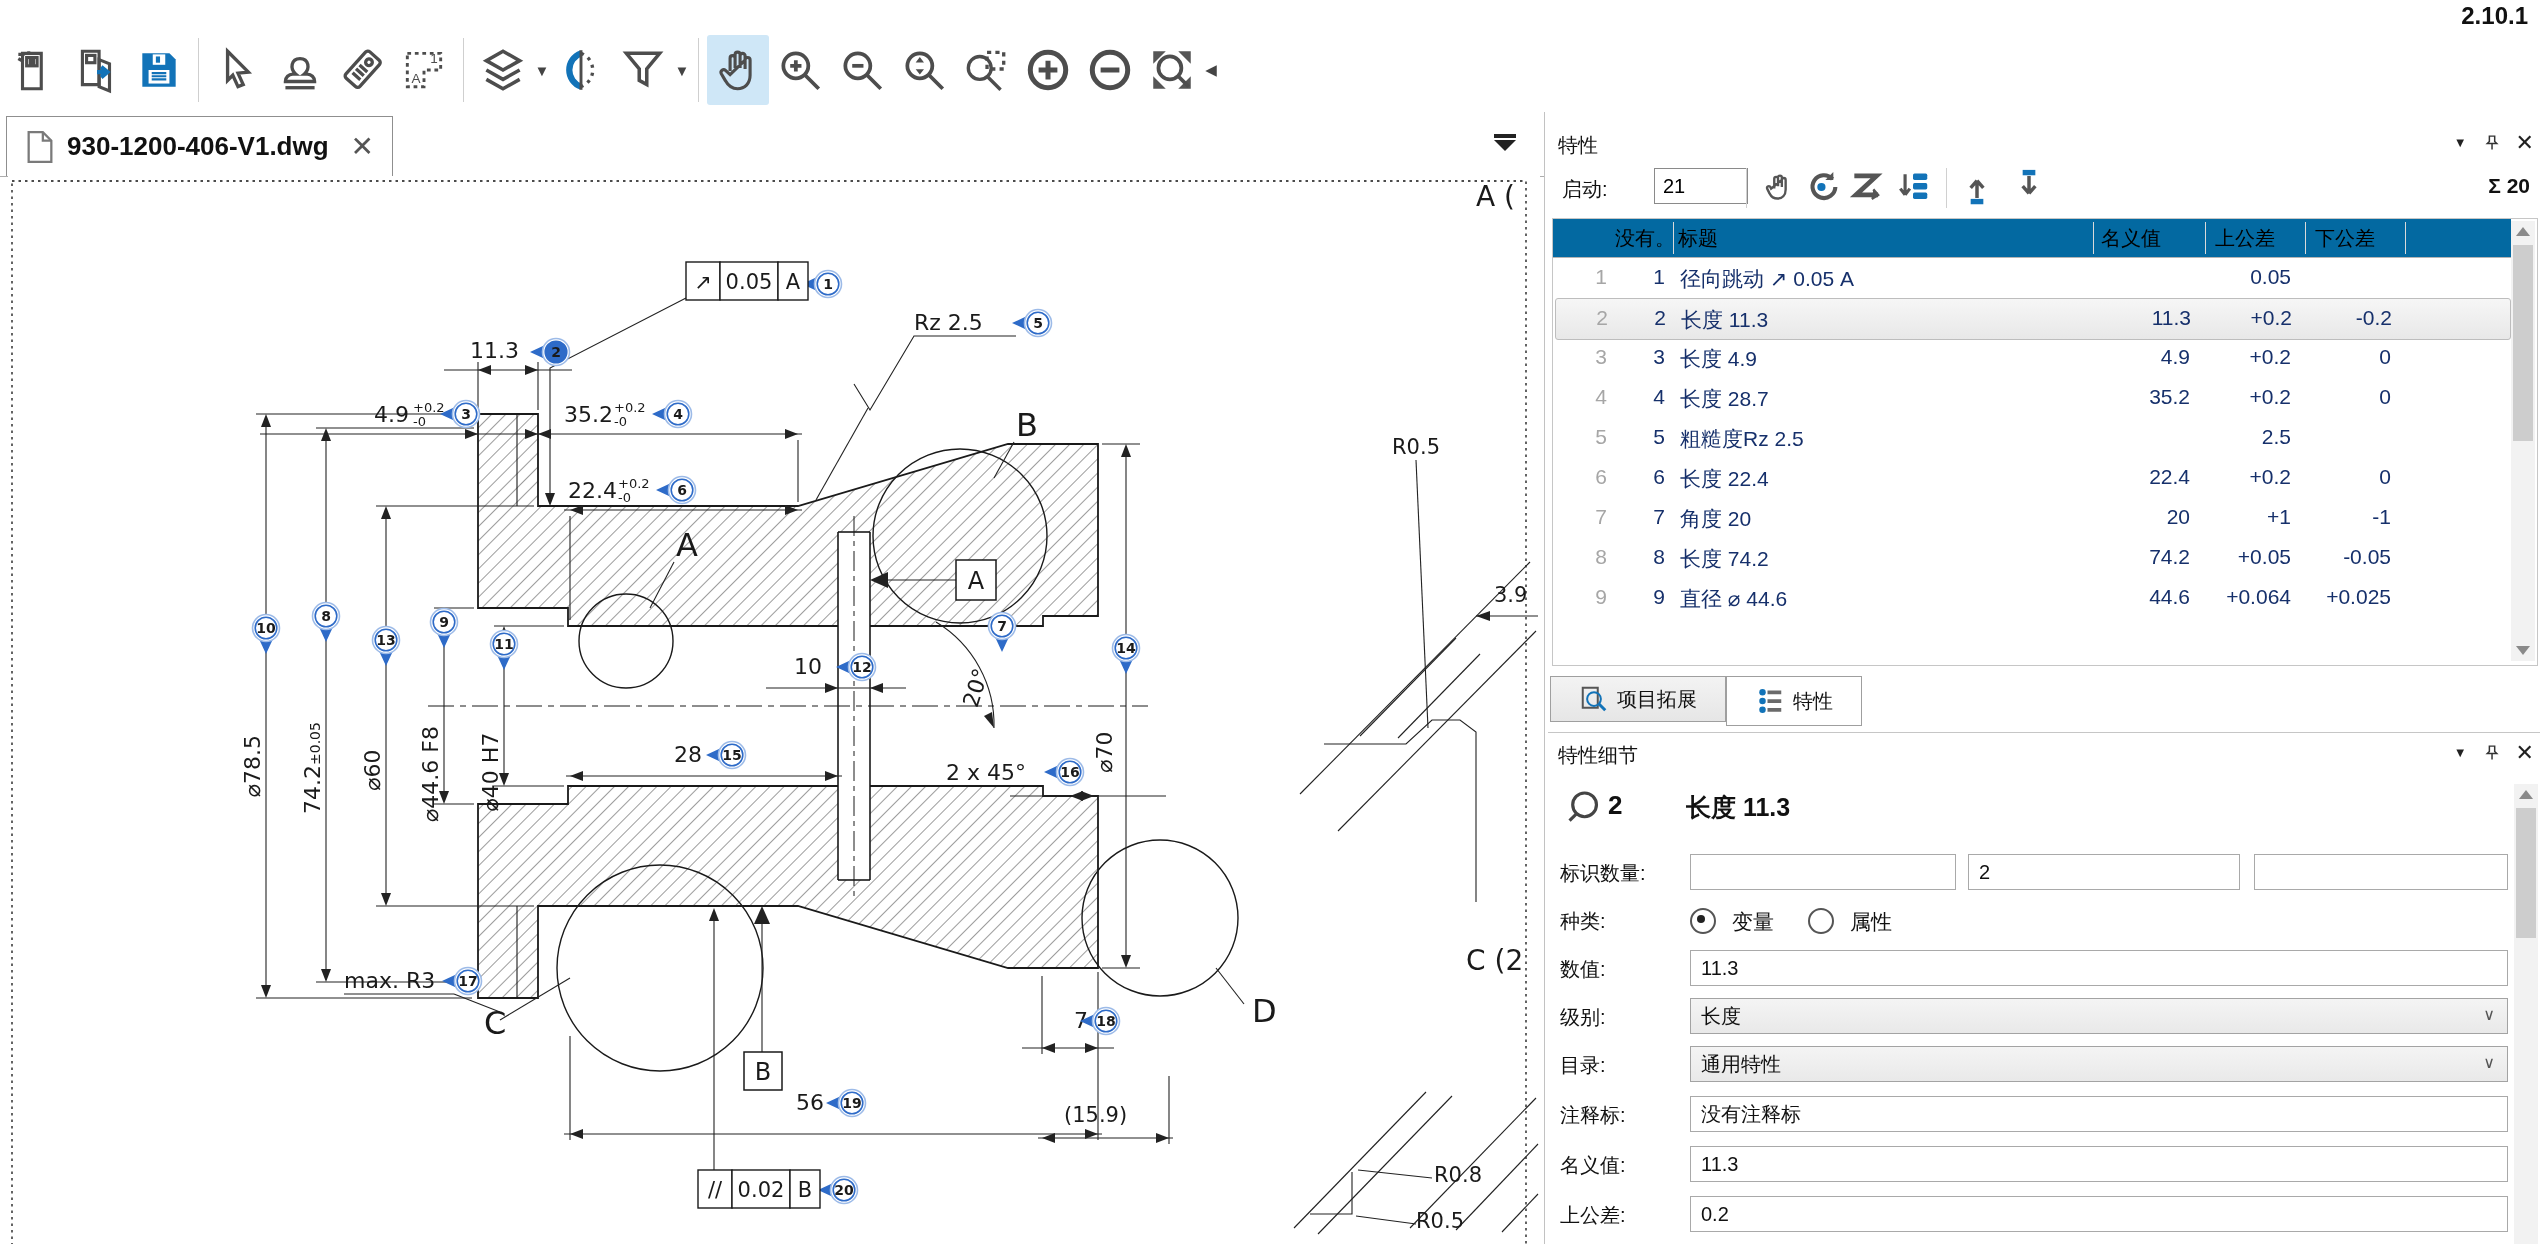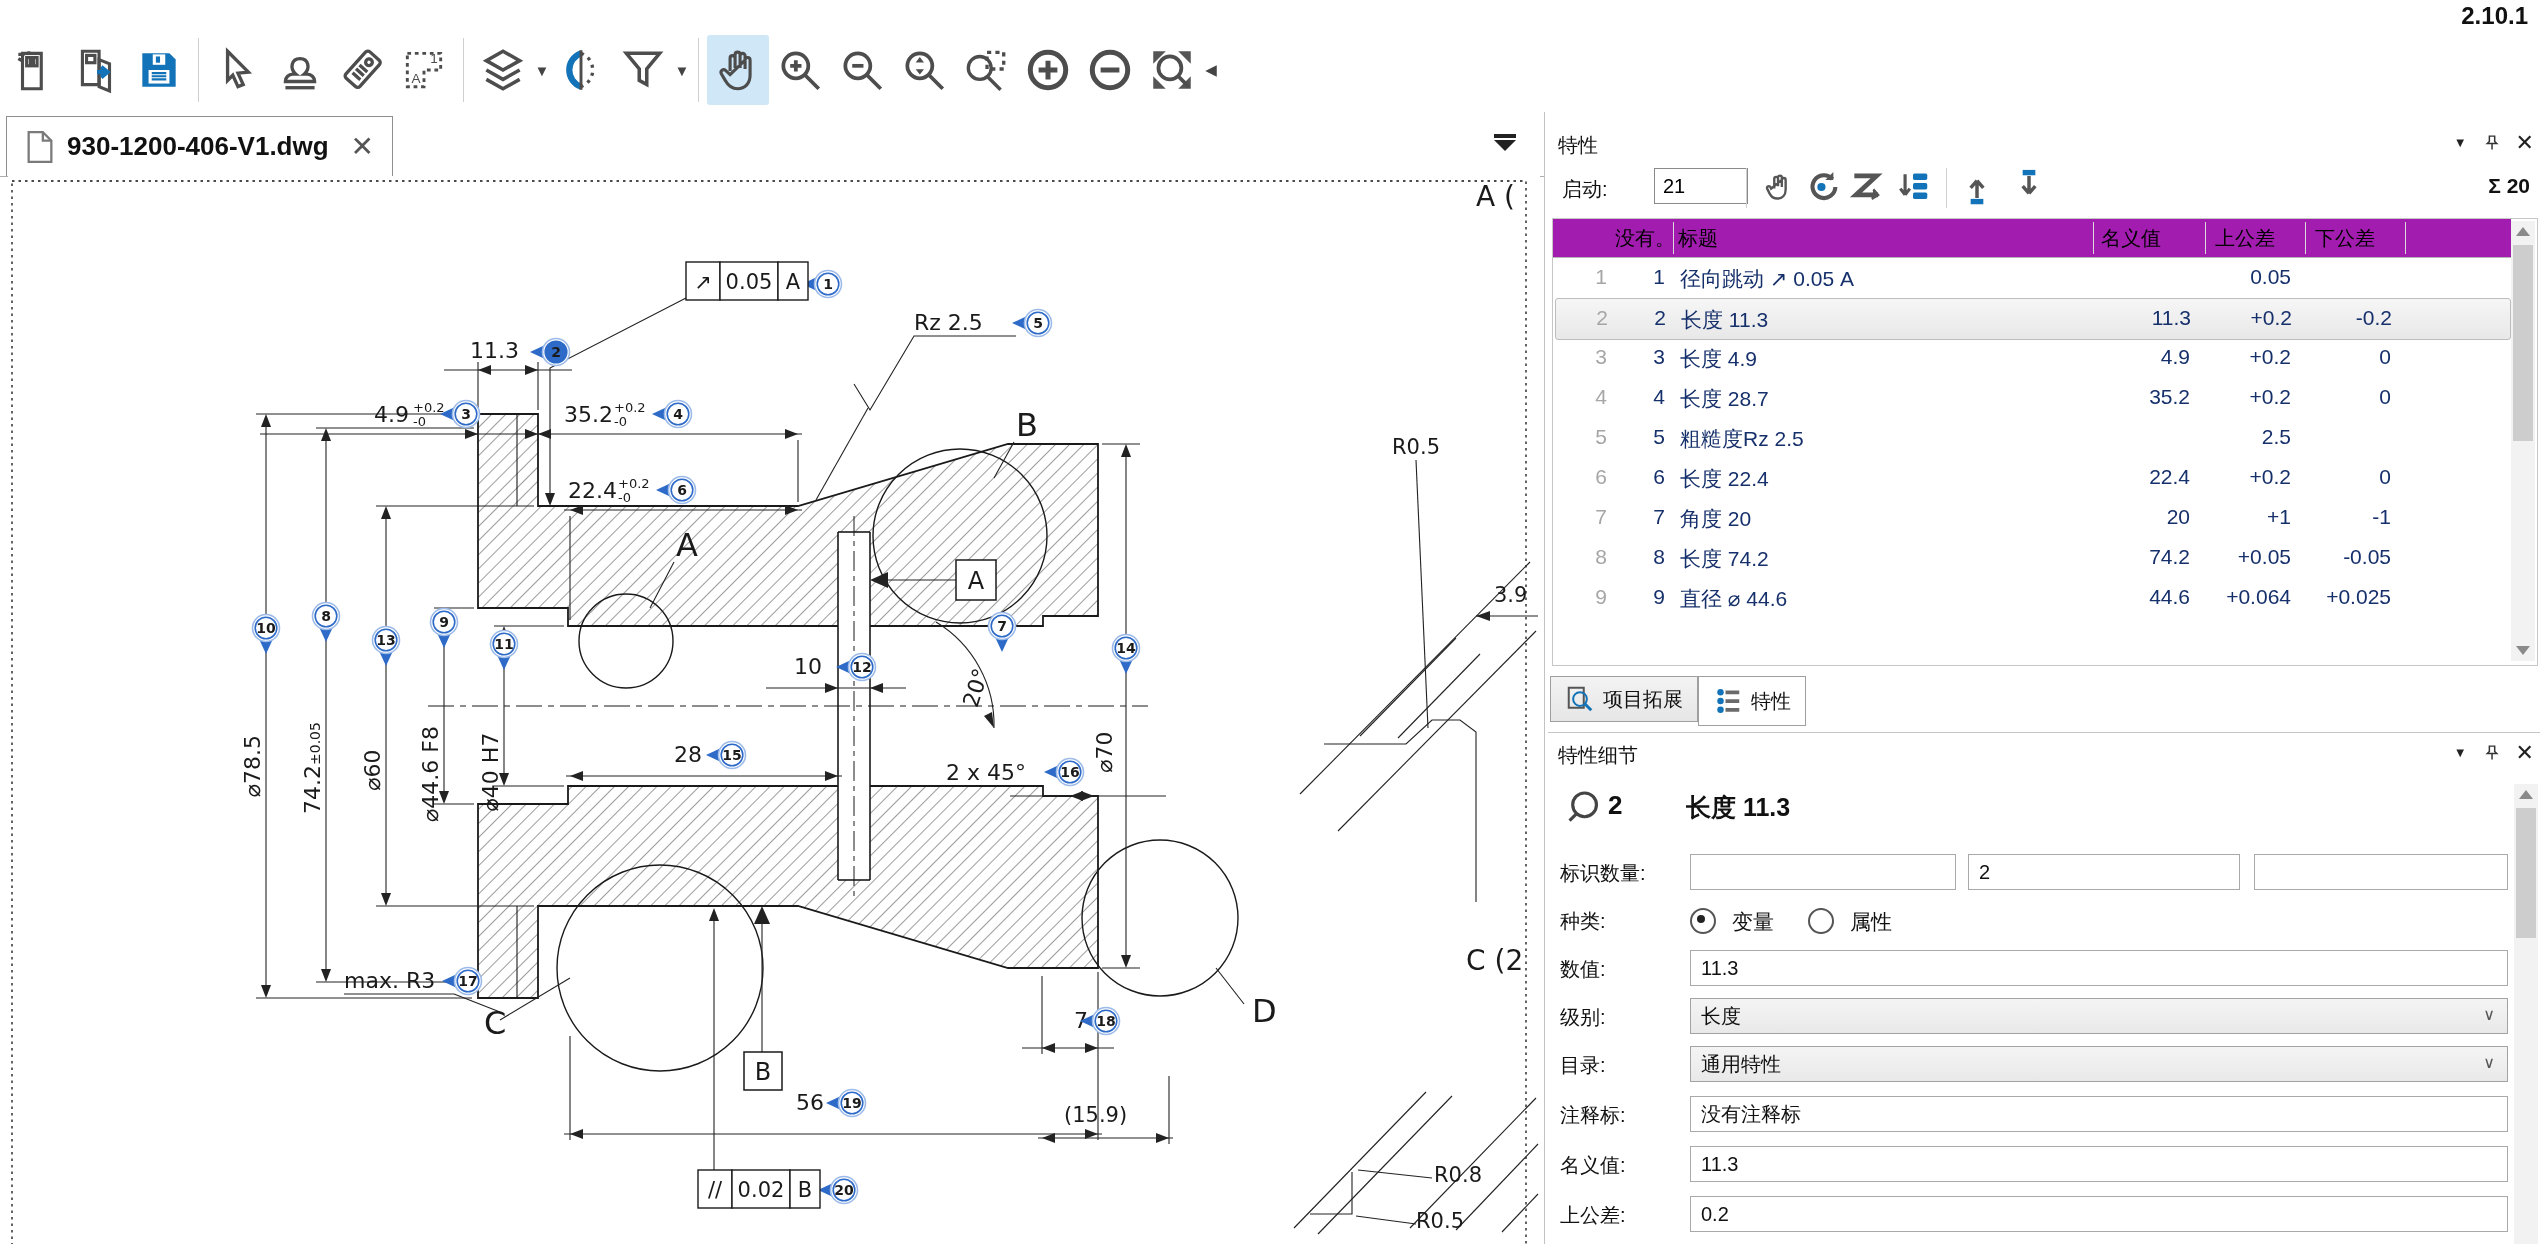--- a/index.html
+++ b/index.html
@@ -41,42 +41,42 @@
   #props-toolbar{position:absolute;left:0;top:38px;width:992px;height:46px;}
   #start-label{position:absolute;left:14px;top:10px;}
   #start-input{position:absolute;left:106px;top:2px;width:76px;height:34px;border:1px solid #8a8a8a;
                font-size:20px;padding:0 8px;font-family:inherit;}
   .ptb-sep{position:absolute;top:2px;width:1px;height:40px;background:#d0d0d0;}
   .ptb-ico{position:absolute;top:2px;width:40px;height:40px;}
   .ptb-ico svg{width:38px;height:38px;}
   #sum-label{position:absolute;right:10px;top:8px;font-weight:bold;font-size:21px;}
   
   #char-table{position:absolute;left:4px;top:90px;width:984px;height:446px;border:1px solid #c6c6c6;}
-  #tbl-header{position:absolute;left:0;top:0;width:958px;height:38px;border-bottom:1px solid #b4b4b4;background:#a21caf;}
+  #tbl-header{position:absolute;left:0;top:0;width:958px;height:38px;border-bottom:1px solid #b4b4b4;background:#0369a1;}
   .hcell{position:absolute;top:6px;font-size:20px;color:#000;}
   .hsep{position:absolute;top:3px;width:1px;height:32px;background:#d9d9d9;}
   #tbl-body{position:absolute;left:0;top:39px;width:958px;height:368px;}
   .trow{position:absolute;left:2px;width:954px;height:40px;}
   .trow.selected{background:linear-gradient(#f6f6f6,#e8e8e8);border:1px solid #bdbdbd;border-radius:3px;}
   .tcell{position:absolute;top:7px;font-size:21px;white-space:nowrap;}
   .c-idx{color:#a6a6a6;right:902px;width:50px;text-align:right;}
   .c-no{color:#16306b;left:62px;width:48px;text-align:right;}
   .c-title{color:#16306b;left:125px;}
   .c-nom{color:#16306b;left:430px;width:205px;text-align:right;}
   .c-up{color:#16306b;left:640px;width:96px;text-align:right;}
   .c-lo{color:#16306b;left:740px;width:96px;text-align:right;}
   
   .vscroll{position:absolute;background:#f2f2f2;}
   .vscroll .arr-up,.vscroll .arr-dn{position:absolute;left:5px;width:0;height:0;border-left:7px solid transparent;border-right:7px solid transparent;}
   .arr-up{top:6px;border-bottom:9px solid #8a8a8a;}
   .arr-dn{bottom:6px;border-top:9px solid #8a8a8a;}
   .thumb{position:absolute;left:2px;width:20px;background:#cdcdcd;}
   
   #props-tabs{position:absolute;left:2px;top:548px;height:50px;display:flex;}
-  .ptab{display:flex;align-items:center;padding:0 14px;font-size:20px;border:1px solid #9f9f9f;height:46px;box-sizing:border-box;}
+  .ptab{display:flex;align-items:center;padding:0 28px;font-size:20px;border:1px solid #9f9f9f;height:46px;box-sizing:border-box;}
   .ptab svg{width:30px;height:30px;margin-right:8px;}
   .ptab.inactive{background:linear-gradient(#f3f3f3,#e6e6e6);}
   .ptab.active{background:#fff;border-top:1px solid #9f9f9f;height:50px;}
   
   #details-sep{position:absolute;left:0;top:604px;width:992px;height:1px;background:#c6c6c6;}
   #details-header{position:absolute;left:0;top:612px;width:992px;height:32px;}
   #details-header .panel-title{position:absolute;left:10px;top:2px;}
   #details-title-row{position:absolute;left:0;top:658px;width:960px;height:44px;}
   #details-balloon{position:absolute;left:16px;top:2px;width:38px;height:40px;}
   #details-balloon-no{position:absolute;left:60px;top:4px;font-size:26px;font-weight:bold;}

